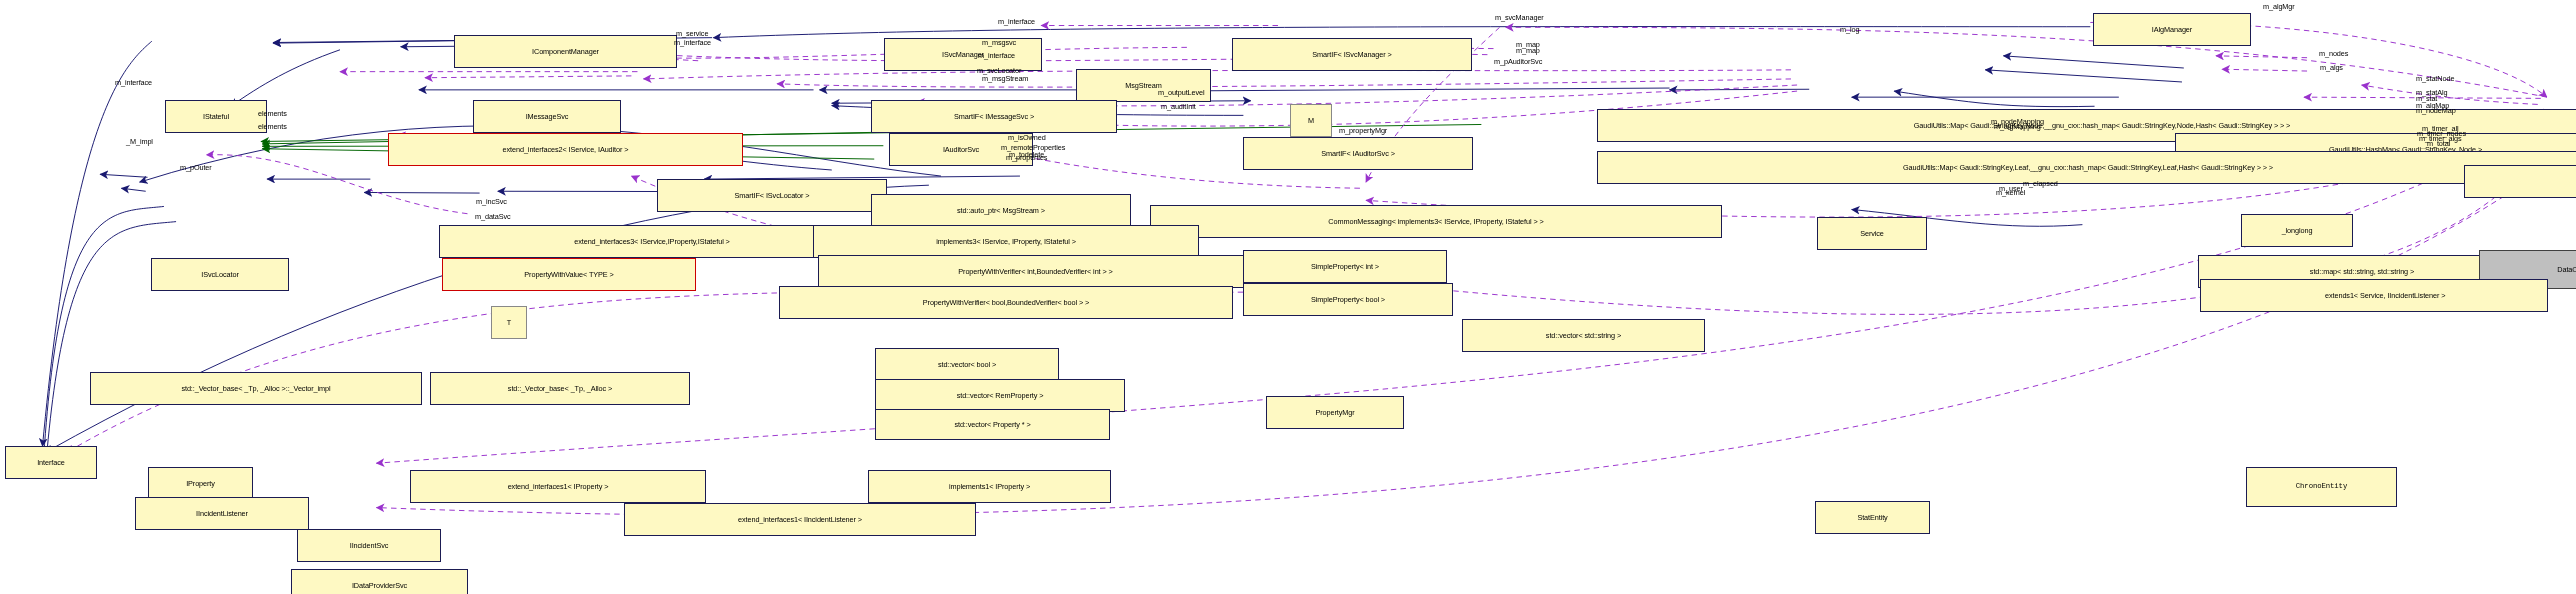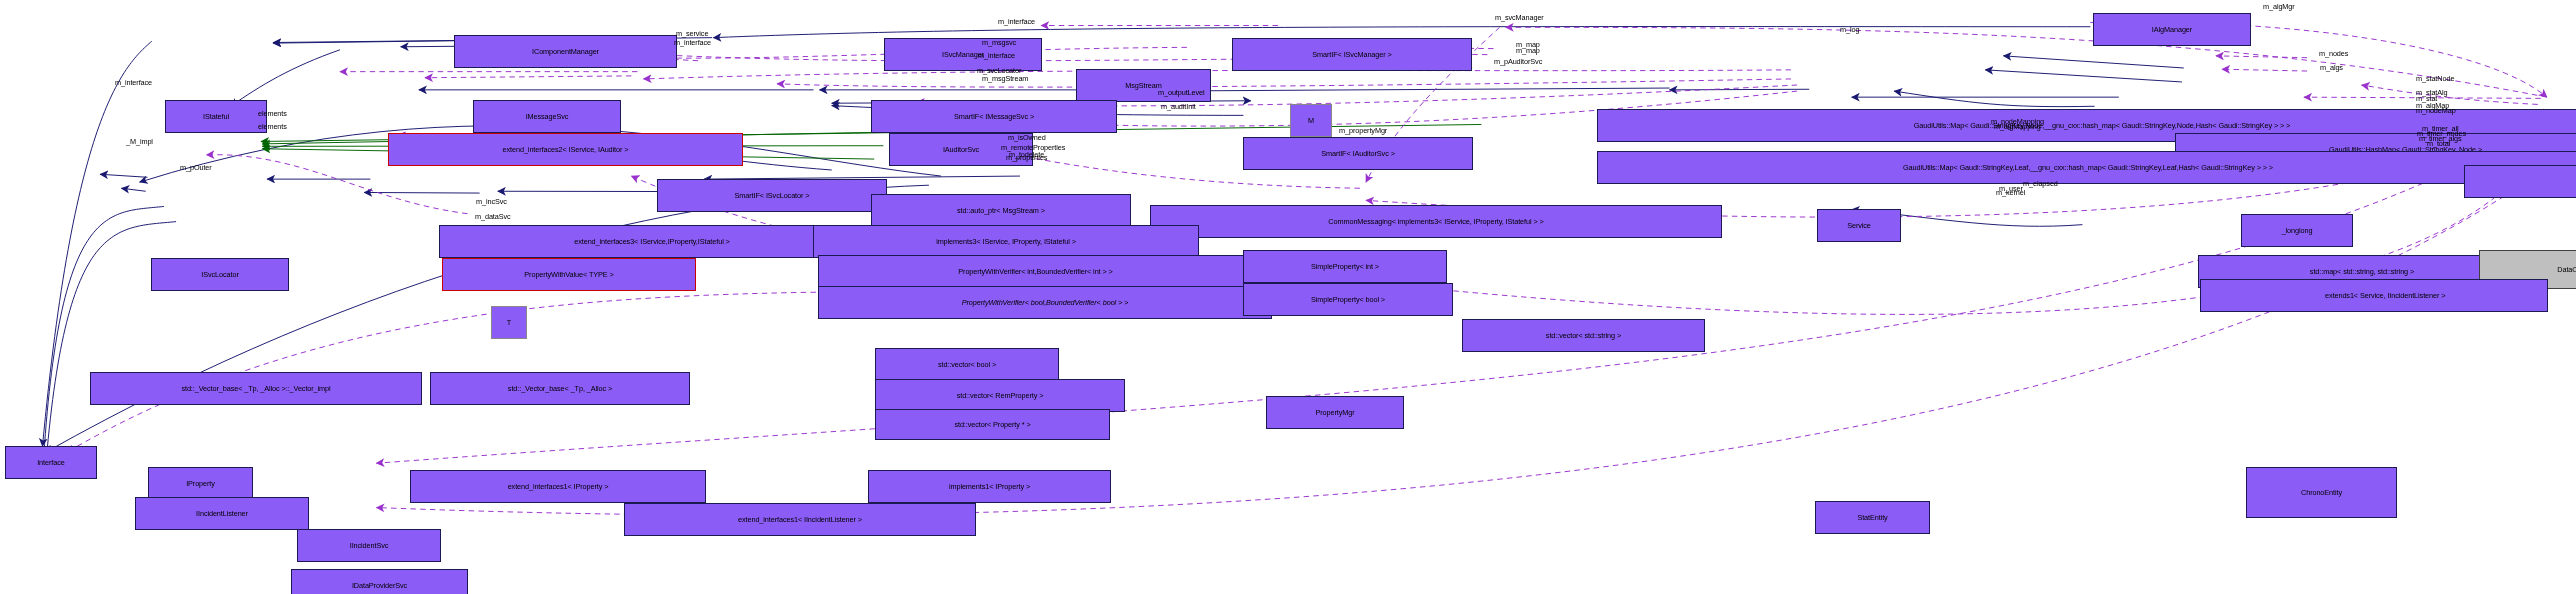--- a/index.html
+++ b/index.html
@@ -9,21 +9,21 @@
     width:2576px;height:595px;
     background:#ffffff;
     font-family:"Liberation Sans", sans-serif;
     overflow:hidden;
   }
   svg#edges{position:absolute;left:0;top:0;width:2576px;height:595px;}
   .node{
     position:absolute;
     box-sizing:border-box;
     border:0.6px solid #1b1b52;
-    background:#8b5cf6;
+    background:#fef9c3;
     color:#000000;
     font-size:7.3px;
     line-height:1;
     white-space:nowrap;
     display:flex;align-items:center;justify-content:center;
     padding:0 3.6px;
     height:13.4px;
     letter-spacing:-0.1px;
   }
   .node.red{border-color:#cc0000;}
@@ -144,37 +144,37 @@
       <div class="node" style="left: 1597px; top: 109px; width: 1010px; height: 33px;">GaudiUtils::Map&lt; Gaudi::StringKey,Node,__gnu_cxx::hash_map&lt; Gaudi::StringKey,Node,Hash&lt; Gaudi::StringKey &gt; &gt; &gt;</div>
       <div class="node" style="left: 2175px; top: 133px; width: 461px; height: 33px;">GaudiUtils::HashMap&lt; Gaudi::StringKey, Node &gt;</div>
       <div class="node red" style="left: 388px; top: 133px; width: 355px; height: 33px;">extend_interfaces2&lt; IService, IAuditor &gt;</div>
       <div class="node" style="left: 889px; top: 133px; width: 144px; height: 33px;">IAuditorSvc</div>
       <div class="node" style="left: 1243px; top: 137px; width: 230px; height: 33px;">SmartIF&lt; IAuditorSvc &gt;</div>
       <div class="node" style="left: 1597px; top: 151px; width: 982px; height: 33px;">GaudiUtils::Map&lt; Gaudi::StringKey,Leaf,__gnu_cxx::hash_map&lt; Gaudi::StringKey,Leaf,Hash&lt; Gaudi::StringKey &gt; &gt; &gt;</div>
       <div class="node" style="left: 2464px; top: 165px; width: 454px; height: 33px;">GaudiUtils::HashMap&lt; Gaudi::StringKey, Leaf &gt;</div>
       <div class="node" style="left: 657px; top: 179px; width: 230px; height: 33px;">SmartIF&lt; ISvcLocator &gt;</div>
       <div class="node" style="left: 871px; top: 194px; width: 260px; height: 33px;">std::auto_ptr&lt; MsgStream &gt;</div>
       <div class="node" style="left: 1150px; top: 205px; width: 572px; height: 33px;">CommonMessaging&lt; implements3&lt; IService, IProperty, IStateful &gt; &gt;</div>
-      <div class="node" style="left: 1817px; top: 209px; width: 84px; height: 33px;">Service</div>
+      <div class="node" style="left: 1817px; top: 217px; width: 110px; height: 33px;">Service</div>
       <div class="node" style="left: 2241px; top: 214px; width: 112px; height: 33px;">_longlong</div>
       <div class="node" style="left: 403px; top: 225px; width: 426px; height: 33px; margin-left: 36px;">extend_interfaces3&lt; IService,IProperty,IStateful &gt;</div>
       <div class="node" style="left: 813px; top: 225px; width: 386px; height: 33px;">implements3&lt; IService, IProperty, IStateful &gt;</div>
       <div class="node" style="left: 151px; top: 258px; width: 138px; height: 33px;">ISvcLocator</div>
       <div class="node red" style="left: 442px; top: 258px; width: 254px; height: 33px;">PropertyWithValue&lt; TYPE &gt;</div>
       <div class="node" style="left: 818px; top: 255px; width: 435px; height: 33px;">PropertyWithVerifier&lt; int,BoundedVerifier&lt; int &gt; &gt;</div>
       <div class="node" style="left: 1243px; top: 250px; width: 204px; height: 33px;">SimpleProperty&lt; int &gt;</div>
       <div class="node" style="left: 2198px; top: 255px; width: 328px; height: 33px;">std::map&lt; std::string, std::string &gt;</div>
       <div class="node focus" style="left: 2479px; top: 250px; width: 220px; height: 39px;">DataOnDemandSvc</div>
       <div class="node" style="left: 2200px; top: 279px; width: 348px; height: 33px; padding-left: 26px;">extends1&lt; Service, IIncidentListener &gt;</div>
       <div class="node gray" style="left: 491px; top: 306px; width: 36px; height: 33px;">T</div>
-      <div class="node" style="left: 818px; top: 286px; width: 454px; height: 33px; font-style: italic;">PropertyWithVerifier&lt; bool,BoundedVerifier&lt; bool &gt; &gt;</div>
+      <div class="node" style="left: 779px; top: 286px; width: 454px; height: 33px;">PropertyWithVerifier&lt; bool,BoundedVerifier&lt; bool &gt; &gt;</div>
       <div class="node" style="left: 1243px; top: 283px; width: 210px; height: 33px;">SimpleProperty&lt; bool &gt;</div>
       <div class="node" style="left: 1462px; top: 319px; width: 243px; height: 33px;">std::vector&lt; std::string &gt;</div>
       <div class="node" style="left: 1815px; top: 501px; width: 115px; height: 33px;">StatEntity</div>
-      <div class="node" style="left: 2246px; top: 467px; width: 151px; height: 51px;">ChronoEntity</div>
+      <div class="node" style="left: 2246px; top: 467px; width: 151px; height: 40px; font-family: Liberation Mono, monospace;">ChronoEntity</div>
       <div class="node" style="left: 90px; top: 372px; width: 332px; height: 33px;">std::_Vector_base&lt; _Tp, _Alloc &gt;::_Vector_impl</div>
       <div class="node" style="left: 430px; top: 372px; width: 260px; height: 33px;">std::_Vector_base&lt; _Tp, _Alloc &gt;</div>
       <div class="node" style="left: 875px; top: 348px; width: 184px; height: 33px;">std::vector&lt; bool &gt;</div>
       <div class="node" style="left: 875px; top: 379px; width: 250px; height: 33px;">std::vector&lt; RemProperty &gt;</div>
       <div class="node" style="left: 875px; top: 409px; width: 235px; height: 31px;">std::vector&lt; Property * &gt;</div>
       <div class="node" style="left: 1266px; top: 396px; width: 138px; height: 33px;">PropertyMgr</div>
       <div class="node" style="left: 4.9px; top: 446px; width: 92px; height: 33px;">Interface</div>
       <div class="node" style="left: 148px; top: 467px; width: 105px; height: 33px;">IProperty</div>
       <div class="node" style="left: 410px; top: 470px; width: 296px; height: 33px;">extend_interfaces1&lt; IProperty &gt;</div>
       <div class="node" style="left: 868px; top: 470px; width: 243px; height: 33px;">implements1&lt; IProperty &gt;</div>

